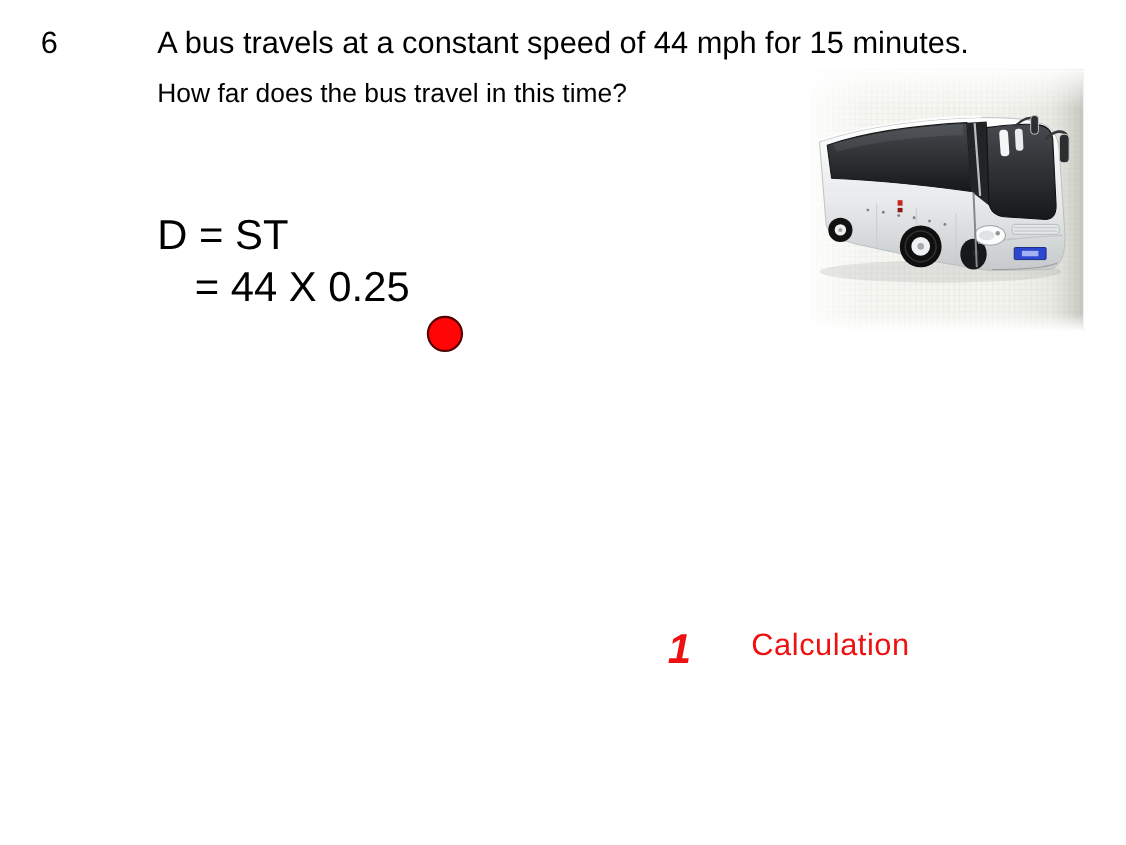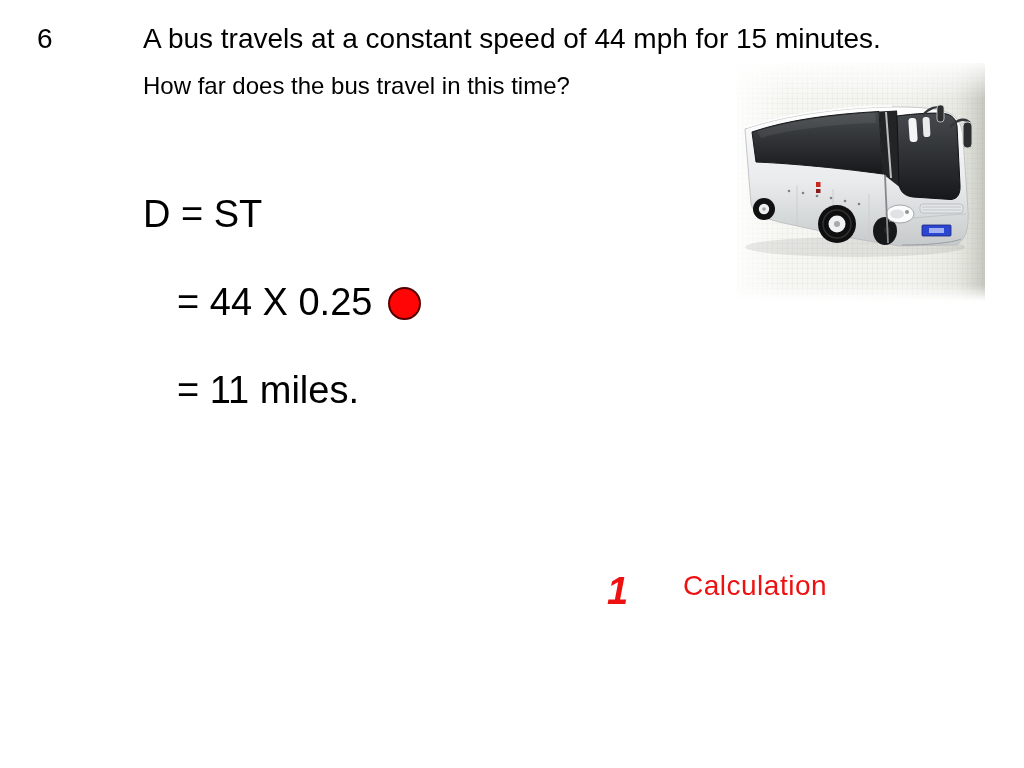--- a/index.html
+++ b/index.html
@@ -17,21 +17,21 @@
     color: var(--text, #000000);
   }
   .abs { position: absolute; white-space: nowrap; }
 
   .q-number  { left: 37px;  top: 23px; font-size: 28px; }
   .q-line1   { left: 143px; top: 23px; font-size: 28px; text-align: center; }
   .q-line2   { left: 143px; top: 72px; font-size: 24px; }
 
   .working   { left: 143px; top: 190px; font-size: 38px; line-height: 48px; }
   .working .w-line { white-space: nowrap; }
-  .working .indent { padding-left: 34px; margin-top: 40px; }
+  .working .indent { padding-left: 34px; }
 
   .answer-dot {
     left: 388px; top: 287px;
     width: 33px; height: 33px;
     box-sizing: border-box;
     border-radius: 50%;
     background: var(--marker-fill, #ff0505);
     border: 2px solid var(--marker-stroke, #550000);
   }
 
@@ -149,21 +149,20 @@
       <circle cx="100" cy="161" r="8.5" fill="#eff1f2"></circle>
       <circle cx="100" cy="161" r="3" fill="#a7abad"></circle>
 
       <rect y="222" width="248" height="16" fill="url(#bottomfade)"></rect>
     </svg>
   </div>
 
   <div class="abs working">
     <div class="w-line">D = ST</div>
     <div class="w-line indent">= 44 X 0.25</div>
-    <div class="w-line indent">= 11 miles.</div>
   </div>
 
   <div class="abs answer-dot"></div>
 
   <div class="abs mark-value">1</div>
   <div class="abs mark-label">Calculation</div>
 
 </div>
 
 </body></html>

